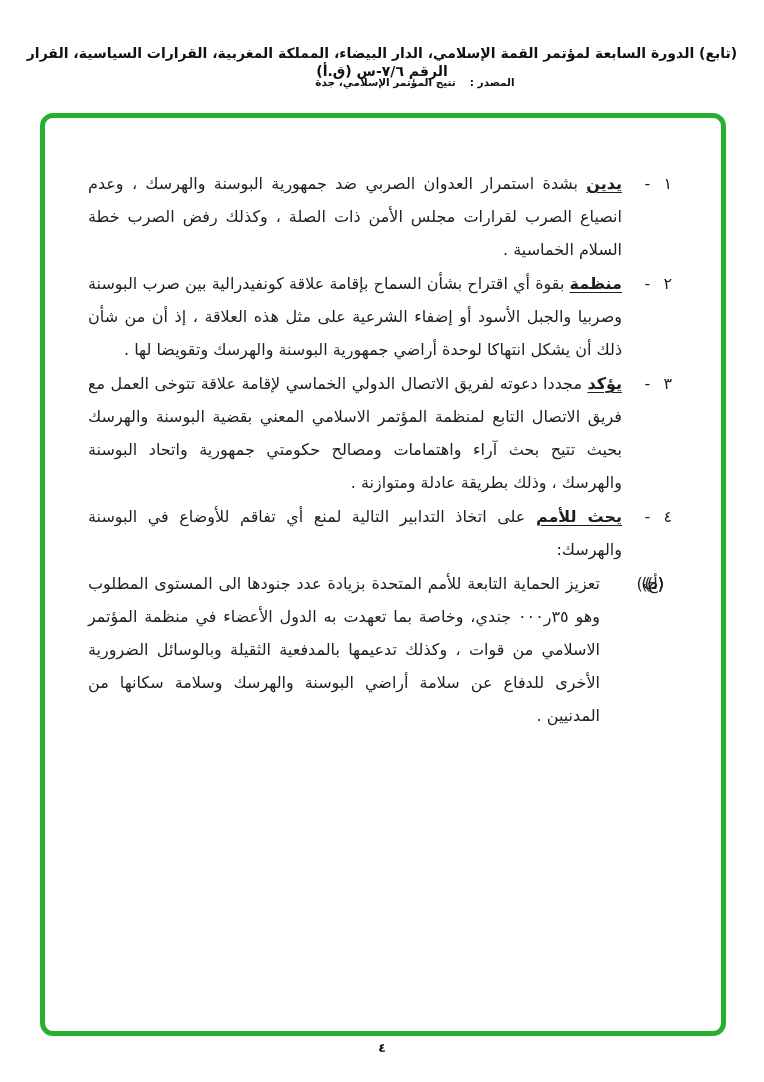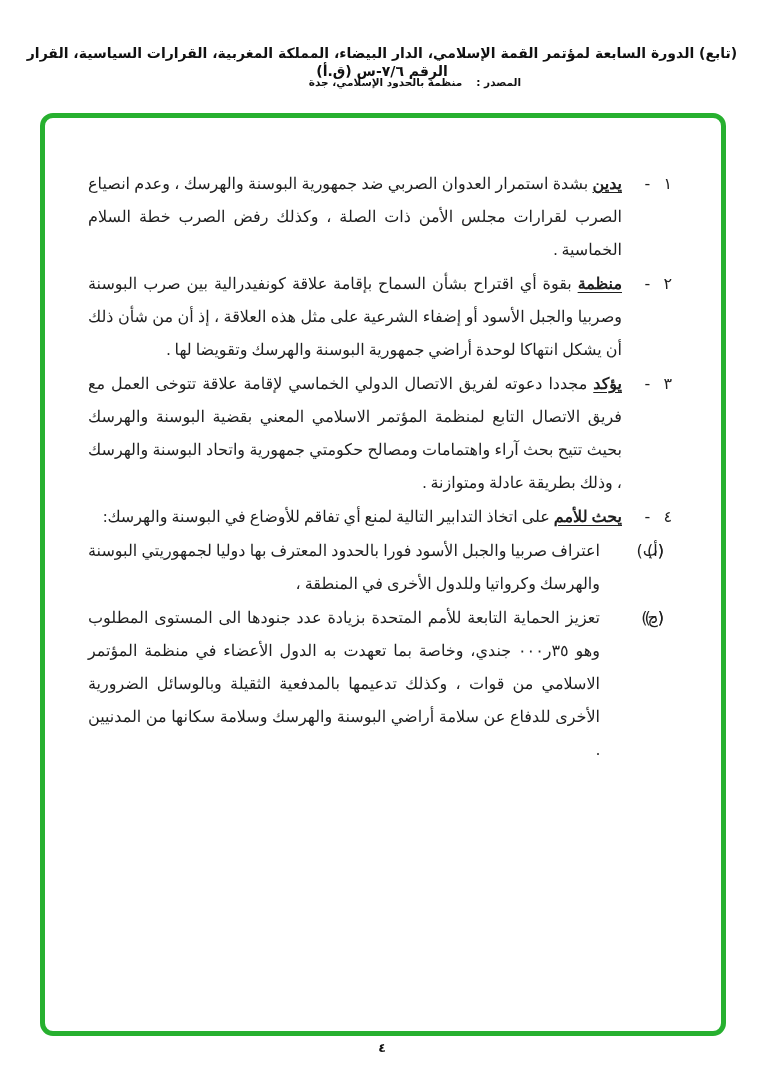--- a/index.html
+++ b/index.html
@@ -46,35 +46,35 @@
     position:absolute; right:0; top:0;
     white-space:nowrap; word-spacing:8px;
   }
   .item .lead {
     font-weight:bold;
     text-decoration:underline;
     text-underline-offset:3px;
   }
   .sub { position:relative; padding-right:72px; margin:0 0 1px 0; }
   .sub > .marker { position:absolute; right:8px; top:0; white-space:nowrap; }
-  .txt { margin:0;font-family:Liberation Serif, serif; }
+  .txt { margin:0; }
   .page-number {
     position:absolute; top:1040px; left:0; right:0;
     text-align:center;
     font-weight:bold; font-size:12.5px;
     color:#111;
   }
 </style>
 </head>
 <body>
 
 <div class="page-header">(تابع) الدورة السابعة لمؤتمر القمة الإسلامي، الدار البيضاء، المملكة المغربية، القرارات السياسية، القرار الرقم ٧/٦-س (ق.أ)</div>
 
 <div class="source-line">
-  <span class="source-label">المصدر :</span><span>منظمة بالحدود الإسلامي، جدة</span>
+  <span class="source-label">المصدر :</span><span>تتيح المؤتمر الإسلامي، جدة</span>
 </div>
 
 <div class="doc-frame" style="border-color: rgb(39, 176, 47);">
   <div class="doc-content">
 
     <div class="item">
       <span class="marker">١ -</span>
       <p class="txt"><span class="lead">يدين</span><span> بشدة استمرار العدوان الصربي ضد جمهورية البوسنة والهرسك ، وعدم انصياع الصرب لقرارات مجلس الأمن ذات الصلة ، وكذلك رفض الصرب خطة السلام الخماسية .</span></p>
     </div>
 
@@ -92,21 +92,20 @@
       <span class="marker">٤ -</span>
       <p class="txt"><span class="lead">يحث للأمم</span><span> على اتخاذ التدابير التالية لمنع أي تفاقم للأوضاع في البوسنة والهرسك:</span></p>
     </div>
 
     <div class="sub">
       <span class="marker">(أ)</span>
     </div>
 
     <div class="sub">
       <span class="marker">(ب)</span>
-      <p class="txt">اعتراف صربيا والجبل الأسود فورا بالحدود المعترف بها دوليا لجمهوريتي البوسنة والهرسك وكرواتيا وللدول الأخرى في المنطقة ،</p>
     </div>
 
     <div class="sub">
       <span class="marker">(ج)</span>
     </div>
 
     <div class="sub">
       <span class="marker">(د)</span>
       <p class="txt">تعزيز الحماية التابعة للأمم المتحدة بزيادة عدد جنودها الى المستوى المطلوب وهو ٣٥ر٠٠٠ جندي، وخاصة بما تعهدت به الدول الأعضاء في منظمة المؤتمر الاسلامي من قوات ، وكذلك تدعيمها بالمدفعية الثقيلة وبالوسائل الضرورية الأخرى للدفاع عن سلامة أراضي البوسنة والهرسك وسلامة سكانها من المدنيين .</p>
     </div>

